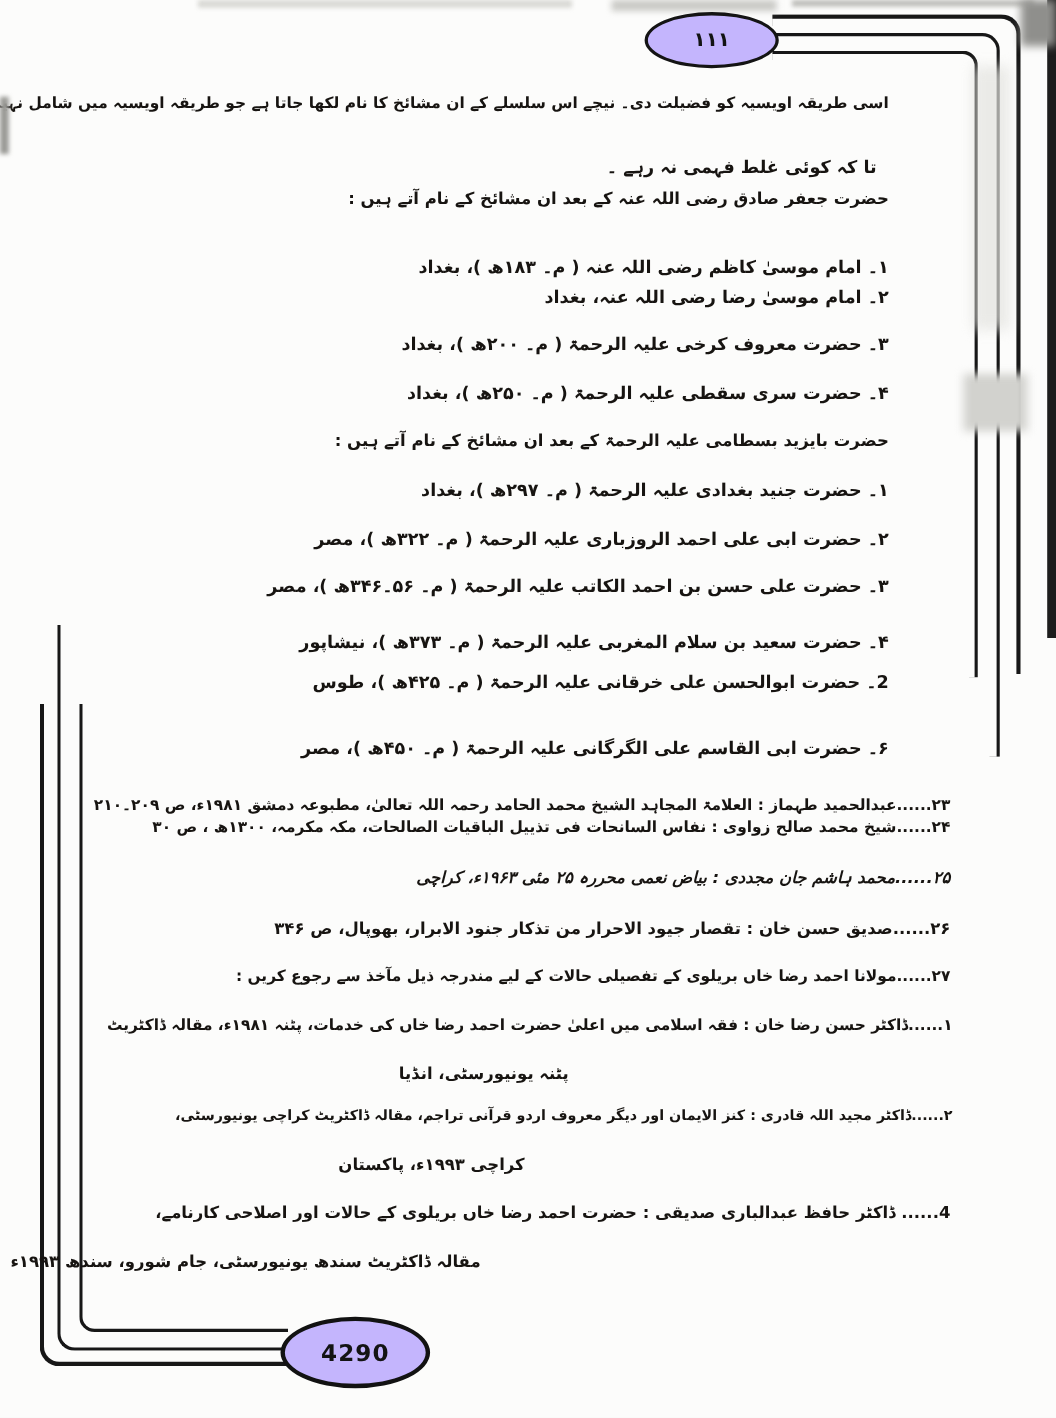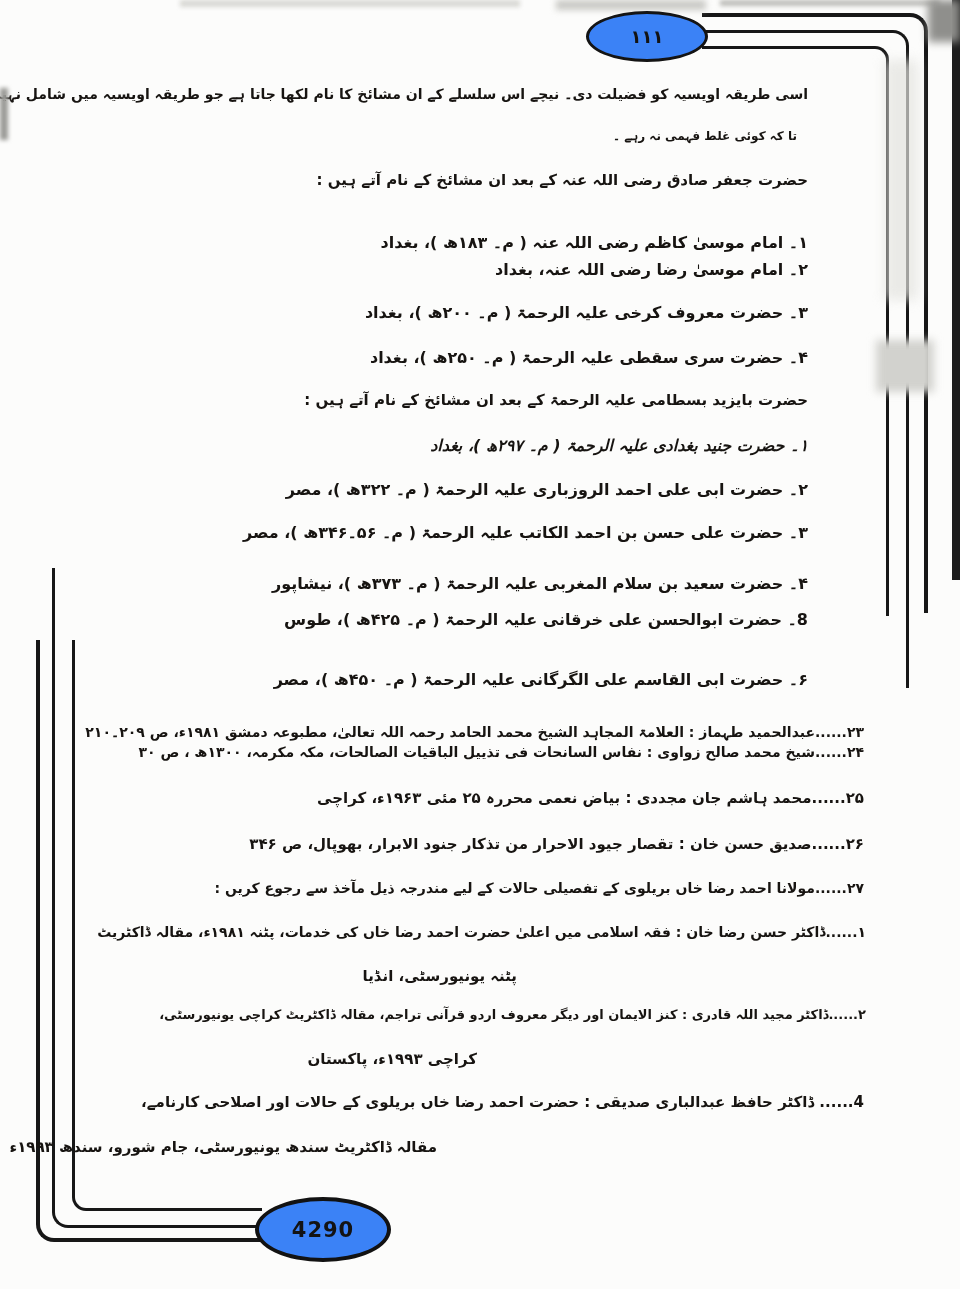--- a/index.html
+++ b/index.html
@@ -18,21 +18,21 @@
   .fr-bl{border-left-style:solid;border-bottom-style:solid;}
   .fr-a{left:702px;top:13px;width:226px;height:600px;border-top-width:4px;border-right-width:4px;border-top-right-radius:18px;}
   .fr-b{left:702px;top:30px;width:207px;height:658px;border-top-width:3px;border-right-width:3px;border-top-right-radius:16px;}
   .fr-c{left:702px;top:46px;width:187px;height:570px;border-top-width:3px;border-right-width:3px;border-top-right-radius:14px;}
   .fr-d{left:36px;top:640px;width:226px;height:602px;border-left-width:4px;border-bottom-width:4px;border-bottom-left-radius:18px;}
   .fr-e{left:52px;top:568px;width:210px;height:660px;border-left-width:3px;border-bottom-width:3px;border-bottom-left-radius:16px;}
   .fr-f{left:72px;top:640px;width:190px;height:571px;border-left-width:3px;border-bottom-width:3px;border-bottom-left-radius:14px;}
   
   .oval{
     position:absolute;z-index:6;
-    background:#3b82f6;border-radius:50%;
+    background:#c4b5fd;border-radius:50%;
     display:flex;align-items:center;justify-content:center;
     color:#131313;font-weight:bold;
   }
   .oval-top{left:586px;top:11px;width:116px;height:45px;border:3px solid #141414;font-size:18px;letter-spacing:4px;}
   .oval-bottom{left:255px;top:1197px;width:128px;height:57px;border:4px solid #121212;font-size:21px;letter-spacing:1px;}
   
   .tline{
     position:absolute;
     direction:rtl;unicode-bidi:plaintext;
     white-space:nowrap;
@@ -68,36 +68,36 @@
   <div class="oval oval-top">
     <span>۱۱۱</span>
   </div>
 
   <div class="oval oval-bottom">
     <span>4290</span>
   </div>
 
   <div id="text-lines">
       <div class="tline" style="top: 84px; right: 152px; font-size: 14px;">اسی طریقہ اویسیہ کو فضیلت دی۔ نیچے اس سلسلے کے ان مشائخ کا نام لکھا جاتا ہے جو طریقہ اویسیہ میں شامل نہیں</div>
-      <div class="tline" style="top: 128px; right: 163px; font-size: 12px; margin-left: 16px;">تا کہ کوئی غلط فہمی نہ رہے ۔</div>
+      <div class="tline" style="top: 140px; right: 163px; font-size: 16px; margin-left: 16px;">تا کہ کوئی غلط فہمی نہ رہے ۔</div>
       <div class="tline" style="top: 170px; right: 152px; font-size: 15px;">حضرت جعفر صادق رضی اللہ عنہ کے بعد ان مشائخ کے نام آتے ہیں :</div>
       <div class="tline" style="top: 214px; right: 152px; font-size: 16px; margin-top: 17px;">۱۔ امام موسیٰ کاظم رضی اللہ عنہ ( م۔ ۱۸۳ھ )، بغداد</div>
       <div class="tline" style="top: 258px; right: 152px; font-size: 16px;">۲۔ امام موسیٰ رضا رضی اللہ عنہ، بغداد</div>
       <div class="tline" style="top: 301px; right: 152px; font-size: 16px;">۳۔ حضرت معروف کرخی علیہ الرحمۃ ( م۔ ۲۰۰ھ )، بغداد</div>
       <div class="tline" style="top: 346px; right: 152px; font-size: 16px;">۴۔ حضرت سری سقطی علیہ الرحمۃ ( م۔ ۲۵۰ھ )، بغداد</div>
       <div class="tline" style="top: 390px; right: 152px; font-size: 15px;">حضرت بایزید بسطامی علیہ الرحمۃ کے بعد ان مشائخ کے نام آتے ہیں :</div>
-      <div class="tline" style="top: 434px; right: 152px; font-size: 16px; font-style: italic;">۱۔ حضرت جنید بغدادی علیہ الرحمۃ ( م۔ ۲۹۷ھ )، بغداد</div>
+      <div class="tline" style="top: 434px; right: 152px; font-size: 16px;">۱۔ حضرت جنید بغدادی علیہ الرحمۃ ( م۔ ۲۹۷ھ )، بغداد</div>
       <div class="tline" style="top: 478px; right: 152px; font-size: 16px;">۲۔ حضرت ابی علی احمد الروزباری علیہ الرحمۃ ( م۔ ۳۲۲ھ )، مصر</div>
       <div class="tline" style="top: 521px; right: 152px; font-size: 16px;">۳۔ حضرت علی حسن بن احمد الکاتب علیہ الرحمۃ ( م۔ ۵۶۔۳۴۶ھ )، مصر</div>
       <div class="tline" style="top: 572px; right: 152px; font-size: 16px;">۴۔ حضرت سعید بن سلام المغربی علیہ الرحمۃ ( م۔ ۳۷۳ھ )، نیشاپور</div>
-      <div class="tline" style="top: 608px; right: 152px; font-size: 16px;">8۔ حضرت ابوالحسن علی خرقانی علیہ الرحمۃ ( م۔ ۴۲۵ھ )، طوس</div>
+      <div class="tline" style="top: 608px; right: 152px; font-size: 16px;">2۔ حضرت ابوالحسن علی خرقانی علیہ الرحمۃ ( م۔ ۴۲۵ھ )، طوس</div>
       <div class="tline" style="top: 668px; right: 152px; font-size: 16px;">۶۔ حضرت ابی القاسم علی الگرگانی علیہ الرحمۃ ( م۔ ۴۵۰ھ )، مصر</div>
       <div class="tline" style="top: 697px; right: 96px; font-size: 14px; margin-top: 25px;">۲۳......عبدالحمید طہماز : العلامۃ المجاہد الشیخ محمد الحامد رحمہ اللہ تعالیٰ، مطبوعہ دمشق ۱۹۸۱ء، ص ۲۰۹۔۲۱۰</div>
       <div class="tline" style="top: 742px; right: 96px; font-size: 14px;">۲۴......شیخ محمد صالح زواوی : نفاس السانحات فی تذییل الباقیات الصالحات، مکہ مکرمہ، ۱۳۰۰ھ ، ص ۳۰</div>
-      <div class="tline" style="top: 788px; right: 96px; font-size: 15px;">۲۵......محمد ہاشم جان مجددی : بیاض نعمی محررہ ۲۵ مئی ۱۹۶۳ء، کراچی</div>
+      <div class="tline" style="top: 788px; right: 96px; font-size: 15px; font-style: italic;">۲۵......محمد ہاشم جان مجددی : بیاض نعمی محررہ ۲۵ مئی ۱۹۶۳ء، کراچی</div>
       <div class="tline" style="top: 834px; right: 96px; font-size: 15px;">۲۶......صدیق حسن خان : تقصار جیود الاحرار من تذکار جنود الابرار، بھوپال، ص ۳۴۶</div>
       <div class="tline" style="top: 878px; right: 96px; font-size: 14px;">۲۷......مولانا احمد رضا خاں بریلوی کے تفصیلی حالات کے لیے مندرجہ ذیل مآخذ سے رجوع کریں :</div>
       <div class="tline" style="top: 922px; right: 94px; font-size: 14px;">۱......ڈاکٹر حسن رضا خان : فقہ اسلامی میں اعلیٰ حضرت احمد رضا خاں کی خدمات، پٹنہ ۱۹۸۱ء، مقالہ ڈاکٹریٹ</div>
       <div class="tline" style="top: 966px; right: 443px; font-size: 15px;">پٹنہ یونیورسٹی، انڈیا</div>
       <div class="tline" style="top: 1006px; right: 94px; font-size: 13px;">۲......ڈاکٹر مجید اللہ قادری : کنز الایمان اور دیگر معروف اردو قرآنی تراجم، مقالہ ڈاکٹریٹ کراچی یونیورسٹی،</div>
       <div class="tline" style="top: 1049px; right: 483px; font-size: 15px;">کراچی ۱۹۹۳ء، پاکستان</div>
       <div class="tline" style="top: 1092px; right: 96px; font-size: 15px;">4...... ڈاکٹر حافظ عبدالباری صدیقی : حضرت احمد رضا خاں بریلوی کے حالات اور اصلاحی کارنامے،</div>
       <div class="tline" style="top: 1137px; right: 523px; font-size: 15px; text-align: center;">مقالہ ڈاکٹریٹ سندھ یونیورسٹی، جام شورو، سندھ ۱۹۹۳ء</div>
     </div>
 

